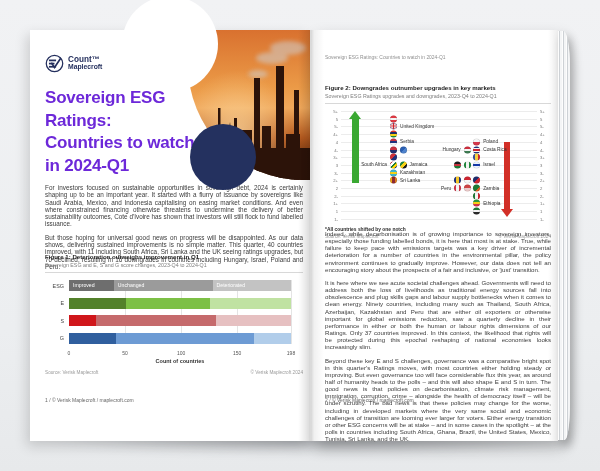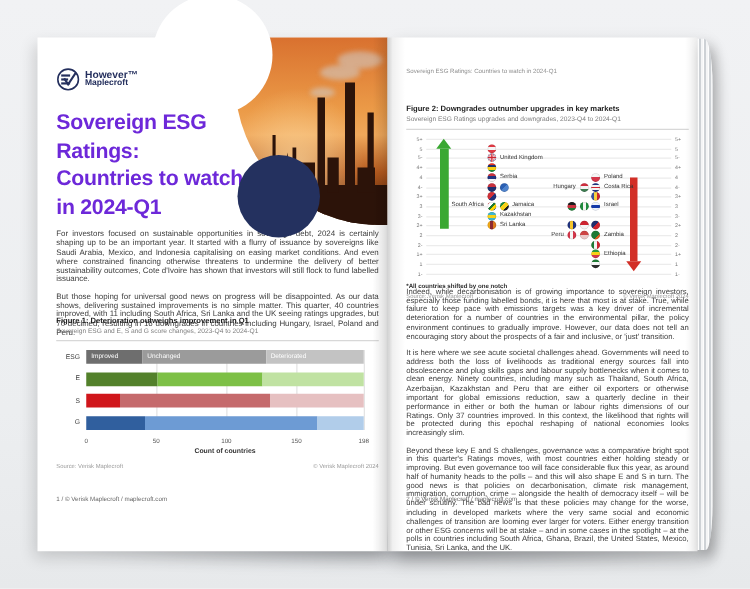--- a/index.html
+++ b/index.html
@@ -139,21 +139,21 @@
 
       <div class="logo">
         <svg width="19" height="19" viewBox="0 0 24 24">
           <circle cx="12" cy="12" r="10.4" fill="none" stroke="#242f5d" stroke-width="1.6"></circle>
           <rect x="5" y="7" width="9" height="2.2" fill="#242f5d"></rect>
           <rect x="5" y="11" width="7" height="2.2" fill="#242f5d"></rect>
           <rect x="5" y="15" width="9" height="2.2" fill="#242f5d"></rect>
           <path d="M8 11 l4 6 8-12" fill="none" stroke="#242f5d" stroke-width="2.1"></path>
         </svg>
         <span class="logo-text">
-          <span class="logo-line1">However™</span>
+          <span class="logo-line1">Count™</span>
           <span class="logo-line2">Maplecroft</span>
         </span>
       </div>
 
       <div class="title">Sovereign ESG Ratings:
 Countries to watch
 in 2024-Q1</div>
 
       <div class="lp-body" id="lpBody">
           <p class="para">For investors focused on sustainable opportunities in sovereign debt, 2024 is certainly shaping up to be an important year. It started with a flurry of issuance by sovereigns like Saudi Arabia, Mexico, and Indonesia capitalising on easing market conditions. And even where constrained financing otherwise threatens to undermine the delivery of better sustainability outcomes, Cote d'Ivoire has shown that investors will still flock to fund labelled issuance.</p>

